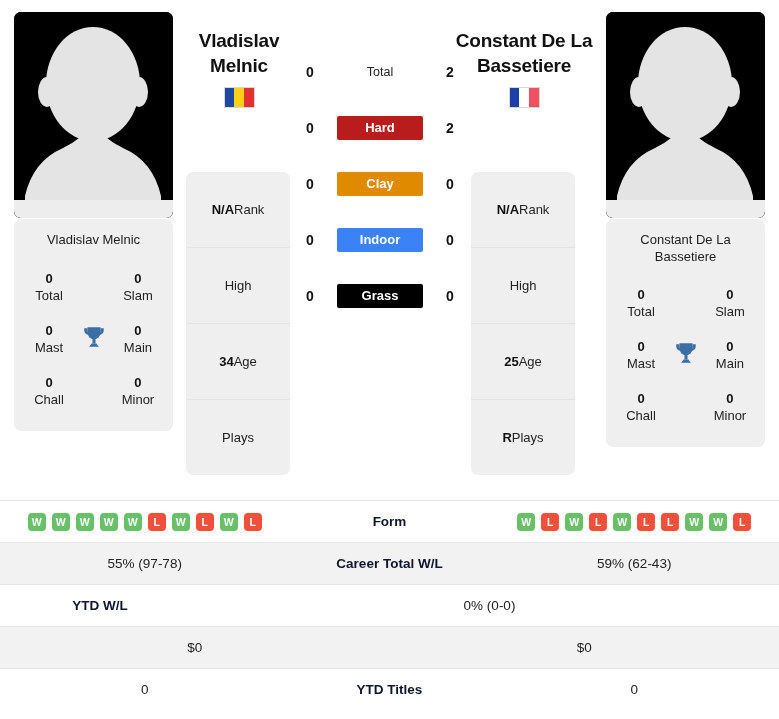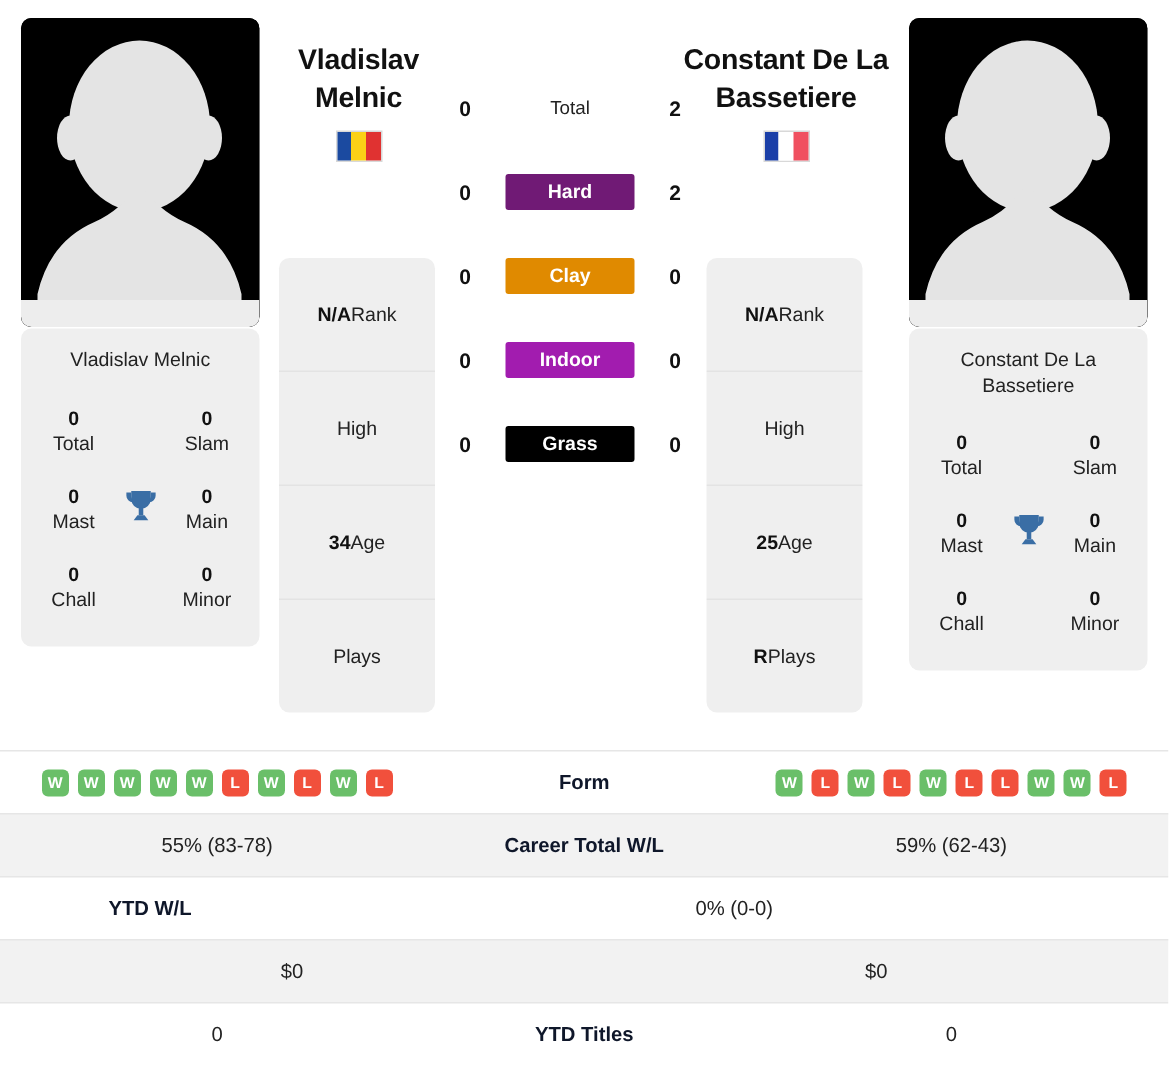--- a/index.html
+++ b/index.html
@@ -272,31 +272,31 @@
   </div>
 
   <div class="h2h">
     <div class="h2hrow">
       <div class="h2hnum">0</div>
       <div class="h2hbar plain">Total</div>
       <div class="h2hnum">2</div>
     </div>
     <div class="h2hrow">
       <div class="h2hnum">0</div>
-      <div class="h2hbar" style="background:#701a75">Hard</div>
+      <div class="h2hbar" style="background:#b91c1c">Hard</div>
       <div class="h2hnum">2</div>
     </div>
     <div class="h2hrow">
       <div class="h2hnum">0</div>
       <div class="h2hbar" style="background:#e08a00">Clay</div>
       <div class="h2hnum">0</div>
     </div>
     <div class="h2hrow">
       <div class="h2hnum">0</div>
-      <div class="h2hbar" style="background:#a21caf">Indoor</div>
+      <div class="h2hbar" style="background:#3b82f6">Indoor</div>
       <div class="h2hnum">0</div>
     </div>
     <div class="h2hrow">
       <div class="h2hnum">0</div>
       <div class="h2hbar" style="background:#000000">Grass</div>
       <div class="h2hnum">0</div>
     </div>
   </div>
 
   <div class="card sidecard left">
@@ -463,21 +463,21 @@
           <div class="fbadge l">L</div>
           <div class="fbadge l">L</div>
           <div class="fbadge w">W</div>
           <div class="fbadge w">W</div>
           <div class="fbadge l">L</div>
         </div>
     </div>
   </div>
 
   <div class="srow shaded">
-    <div class="scell">55% (83-78)</div>
+    <div class="scell">55% (97-78)</div>
     <div class="scell mid">Career Total W/L</div>
     <div class="scell">59% (62-43)</div>
   </div>
 
   <div class="srow">
     <div class="scell mid">YTD W/L</div>
     <div class="scell">0% (0-0)</div>
   </div>
 
   <div class="srow shaded">

